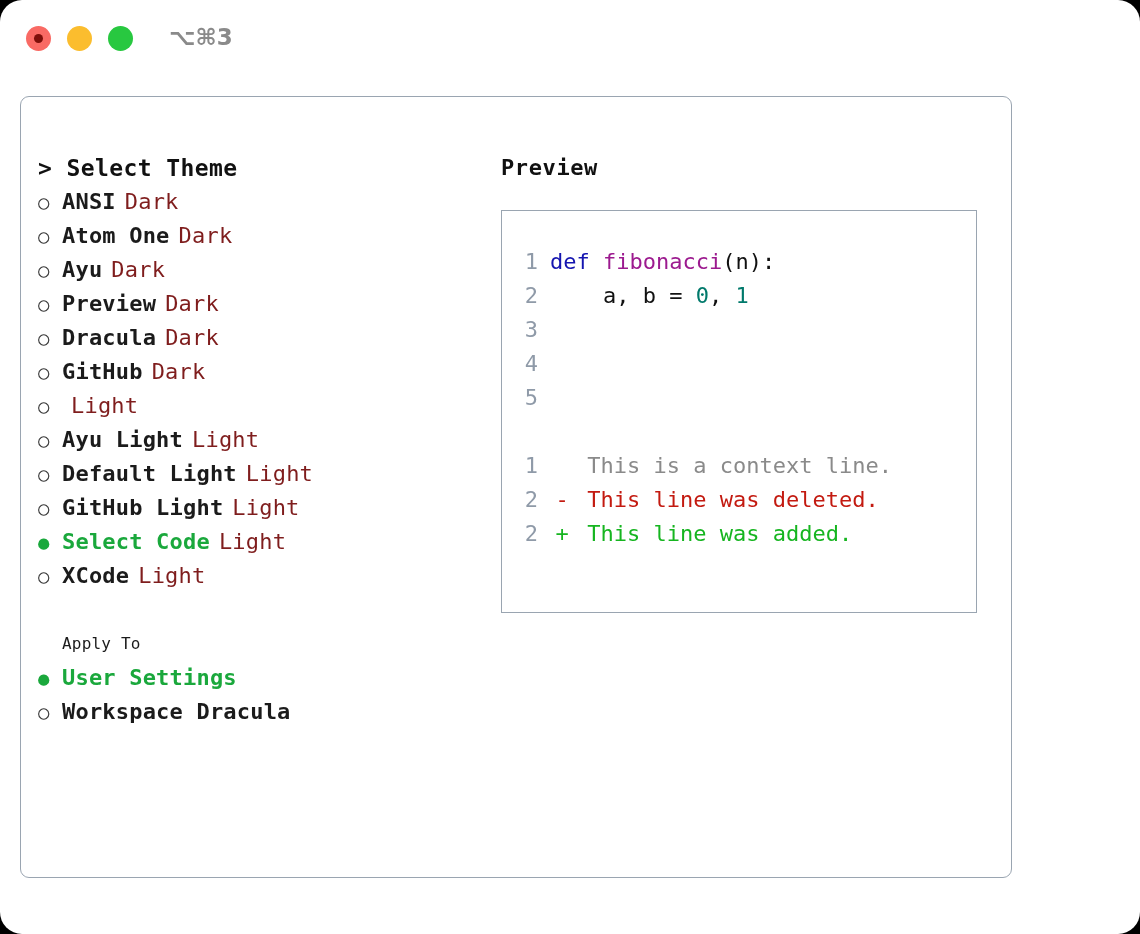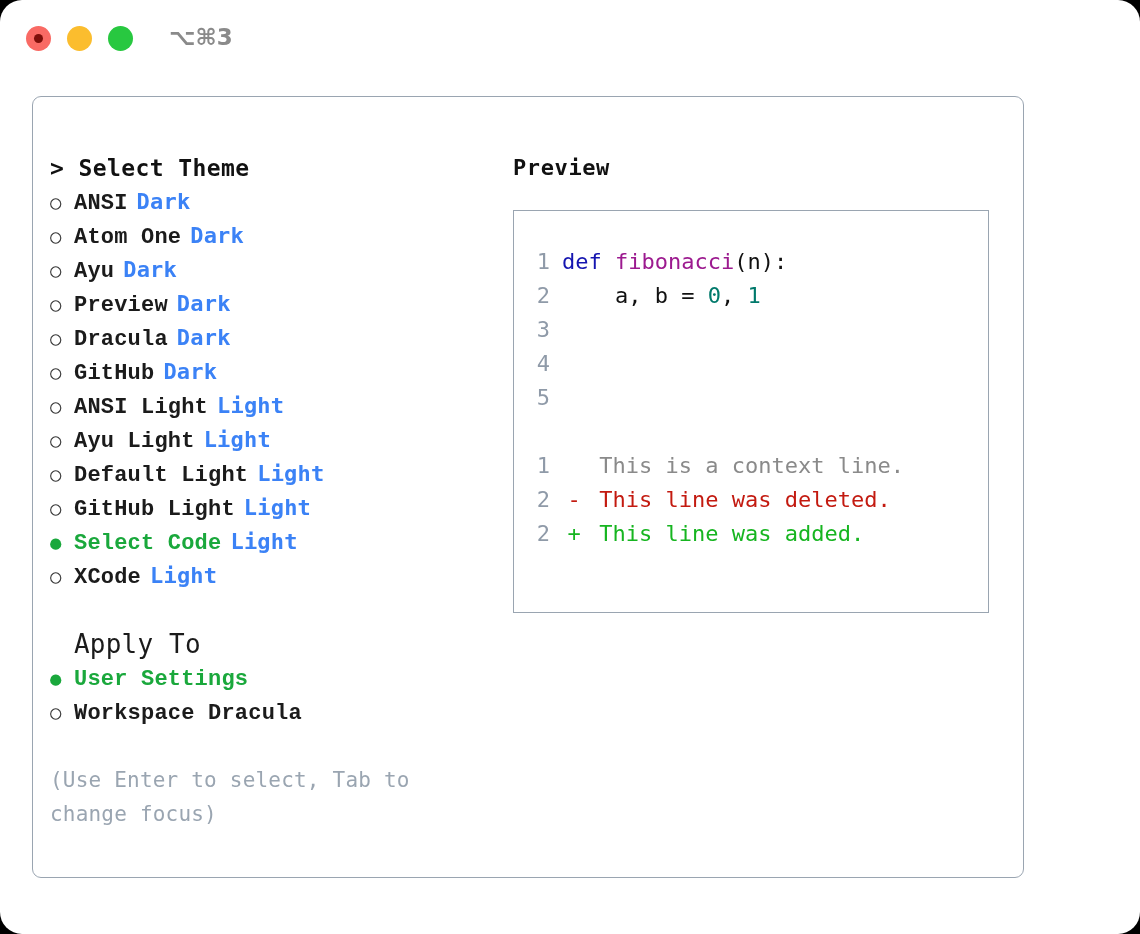--- a/index.html
+++ b/index.html
@@ -64,21 +64,21 @@
     font-size: 23px;
     font-weight: bold;
     color: #8a8a8a;
     letter-spacing: 0px;
     font-family: "DejaVu Sans", "Liberation Sans", sans-serif;
   }
 
   
   .panel {
     position: absolute;
-    left: 32px;
+    left: 20px;
     top: 96px;
     width: 992px;
     height: 782px;
     border: 1.5px solid #9aa5b1;
     border-radius: 9px;
     box-sizing: border-box;
     background: #ffffff;
     padding-left: 24px;
   }
 
@@ -121,36 +121,35 @@
     color: #3a3a3a;
   }
   .bullet.on {
     color: #1aa83c;
     font-size: 19px;
   }
   .opt-name {
     color: #1b1b1b;
     font-weight: bold;
     letter-spacing: 0.2px;
-    font-family: Liberation Mono, monospace;
   }
   .opt.selected .opt-name {
     color: #1aa83c;
   }
   .opt-tag {
-    color: #3b82f6;
-    font-weight: bold;
+    color: #7f1d1d;
+    font-weight: normal;
     margin-left: 9px;
     letter-spacing: 0.2px;
   }
 
   .spacer { height: 34px; }
 
   .subheading {
-    font-size: 26px;
+    font-size: 16px;
     color: #1b1b1b;
     letter-spacing: 0.2px;
     line-height: 34px;
     height: 34px;
     padding-left: 24px;
     white-space: pre;
   }
 
   .hint {
     margin-top: 34px;
@@ -239,38 +238,37 @@
 
         <div class="heading">&gt; Select Theme</div>
 
         <div id="theme-list">
             <div class="opt"><span class="bullet">○</span><span class="opt-name">ANSI</span><span class="opt-tag">Dark</span></div>
             <div class="opt"><span class="bullet">○</span><span class="opt-name">Atom One</span><span class="opt-tag">Dark</span></div>
             <div class="opt"><span class="bullet">○</span><span class="opt-name">Ayu</span><span class="opt-tag">Dark</span></div>
             <div class="opt"><span class="bullet">○</span><span class="opt-name">Preview</span><span class="opt-tag">Dark</span></div>
             <div class="opt"><span class="bullet">○</span><span class="opt-name">Dracula</span><span class="opt-tag">Dark</span></div>
             <div class="opt"><span class="bullet">○</span><span class="opt-name">GitHub</span><span class="opt-tag">Dark</span></div>
-            <div class="opt"><span class="bullet">○</span><span class="opt-name">ANSI Light</span><span class="opt-tag">Light</span></div>
+            <div class="opt"><span class="bullet">○</span><span class="opt-tag">Light</span></div>
             <div class="opt"><span class="bullet">○</span><span class="opt-name">Ayu Light</span><span class="opt-tag">Light</span></div>
             <div class="opt"><span class="bullet">○</span><span class="opt-name">Default Light</span><span class="opt-tag">Light</span></div>
             <div class="opt"><span class="bullet">○</span><span class="opt-name">GitHub Light</span><span class="opt-tag">Light</span></div>
             <div class="opt selected"><span class="bullet on">●</span><span class="opt-name">Select Code</span><span class="opt-tag">Light</span></div>
             <div class="opt"><span class="bullet">○</span><span class="opt-name">XCode</span><span class="opt-tag">Light</span></div>
           </div>
 
         <div class="spacer"></div>
 
         <div class="subheading">Apply To</div>
 
         <div id="apply-list">
             <div class="opt selected"><span class="bullet on">●</span><span class="opt-name">User Settings</span></div>
             <div class="opt"><span class="bullet">○</span><span class="opt-name">Workspace Dracula</span></div>
           </div>
 
-        <div class="hint">(Use Enter to select, Tab to change focus)</div>
       </div>
 
       <div class="right">
         <div class="preview-label">Preview</div>
 
         <div class="preview-box">
           <div id="code-block">
               <div class="code-line"><span class="lnum">1</span><span class="ctext"><span class="kw">def </span><span class="fn">fibonacci</span><span class="plain">(n):</span></span></div>
               <div class="code-line"><span class="lnum">2</span><span class="ctext"><span class="plain">    a, b = </span><span class="num">0</span><span class="plain">, </span><span class="num">1</span></span></div>
               <div class="code-line"><span class="lnum">3</span></div>

